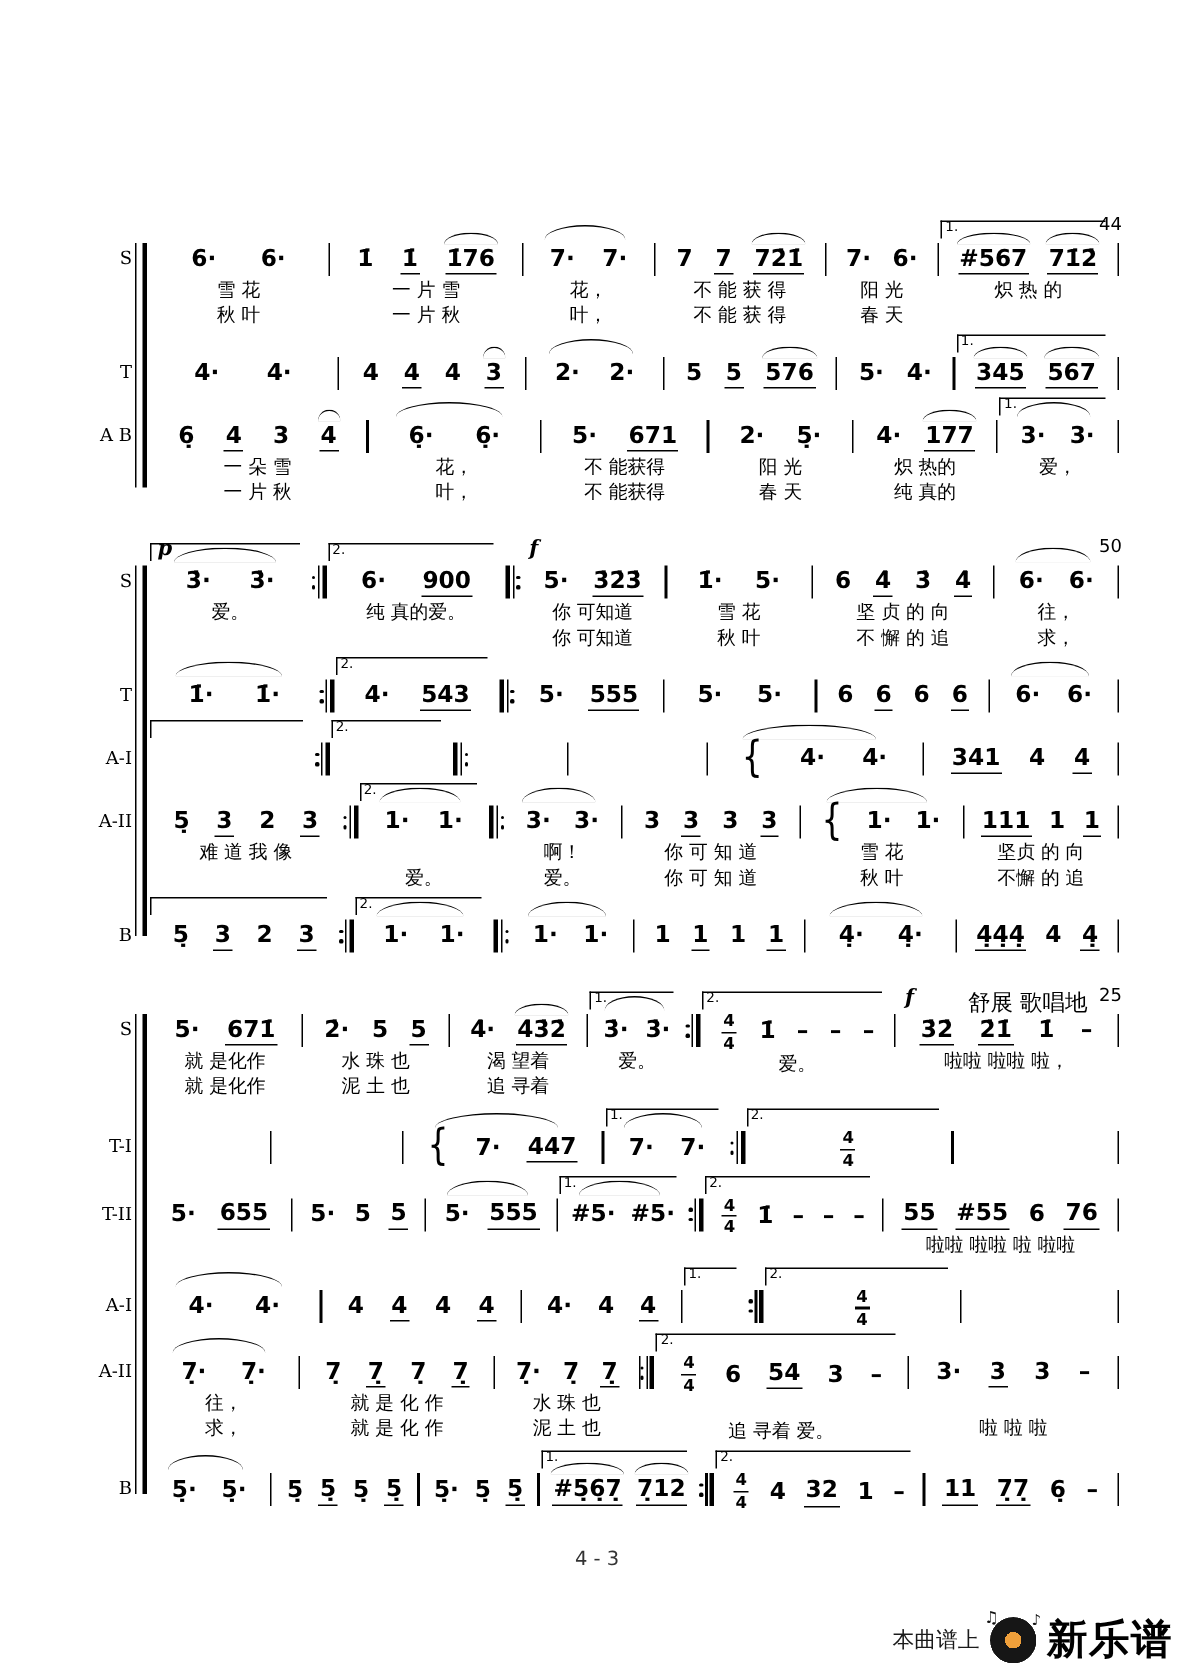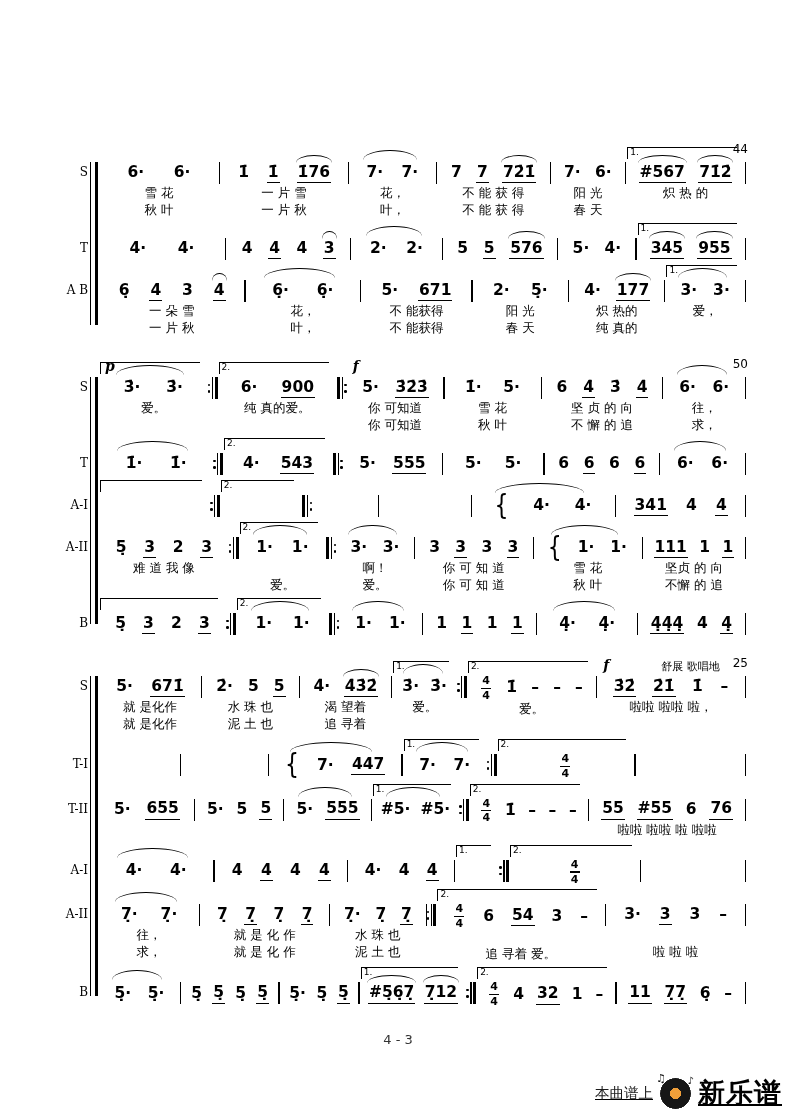--- a/index.html
+++ b/index.html
@@ -21,33 +21,33 @@
   .note.u{border-bottom:1.5px solid #000;}
   .note.a::before{content:"";position:absolute;left:-1px;right:-1px;top:-8px;height:7px;
          border-top:1.4px solid #000;border-radius:50% 50% 0 0/100% 100% 0 0;}
   .slur{position:absolute;top:4px;left:16%;right:22%;height:9px;
          border-top:1.4px solid #000;border-radius:50% 50% 0 0/100% 100% 0 0;}
   .volta{position:absolute;top:1px;left:1px;right:8px;height:11px;
          border-top:1px solid #000;border-left:1px solid #000;
          font-size:9px;line-height:9px;padding-left:2px;}
   .mark{position:absolute;top:-3px;left:6px;font-family:"DejaVu Serif",serif;
          font-style:italic;font-weight:bold;font-size:14px;z-index:2;}
-  .tempo{position:absolute;top:-1px;left:64px;font-size:11px;white-space:nowrap;z-index:2;}
+  .tempo{position:absolute;top:-1px;left:48px;font-size:15px;white-space:nowrap;z-index:2;}
   .lyr{min-height:17px;font-size:12.5px;text-align:center;white-space:nowrap;line-height:1.32;}
   .bar{display:flex;align-items:center;gap:1.5px;padding-top:15px;height:24px;flex:0 0 auto;}
   .thin{width:1.2px;height:22px;background:#000;}
   .thick{width:3px;height:22px;background:#000;}
   .dotcol{display:flex;flex-direction:column;justify-content:center;gap:4px;}
   .dot{width:2.5px;height:2.5px;border-radius:50%;background:#000;}
   .ts{display:inline-flex;flex-direction:column;align-items:center;font-size:11px;
       font-weight:bold;line-height:1.05;margin:0 2px;}
   .ts .tsl{width:10px;height:1.2px;background:#000;margin:1px 0;}
   .brace{font-weight:400;font-size:22px;transform:scaleY(1.3);margin-right:1px;line-height:22px;}
   .pageno{text-align:center;font-size:13px;margin-top:0;color:#333;}
-  .watermark{position:absolute;right:8px;bottom:8px;display:flex;align-items:center;gap:7px;text-decoration:underline;}
+  .watermark{position:absolute;right:8px;bottom:8px;display:flex;align-items:center;gap:7px;}
   .wm-pre{font-size:14.5px;color:#1a1a1a;}
   .vinyl{width:31px;height:31px;border-radius:50%;position:relative;flex:0 0 auto;
          background:radial-gradient(circle,#ef9f3a 0 5.5px,#161616 5.5px 15.5px,transparent 15.5px);}
   .vinyl::before{content:"♫";position:absolute;left:-4px;top:-6px;font-size:11px;color:#111;}
   .vinyl::after{content:"♪";position:absolute;right:-3px;top:-3px;font-size:10px;color:#111;}
   .wm-brand{font-size:27px;font-weight:bold;letter-spacing:1px;color:#000;}
 </style>
 </head>
 <body>
 
@@ -180,21 +180,21 @@
                 <span class="note">4·</span>
               </div>
             </div>
             <div class="bar">
               <div class="thin"></div>
             </div>
             <div class="measure" style="flex-grow: 1.74;">
               <span class="volta">1.</span>
               <div class="notes">
                 <span class="note u a">345</span>
-                <span class="note u a">955</span>
+                <span class="note u a">567</span>
               </div>
             </div>
             <div class="bar">
               <div class="thin"></div>
             </div>
           </div>
         </div>
         <div class="line">
           <div class="plabel">A B</div>
           <div class="measures">

